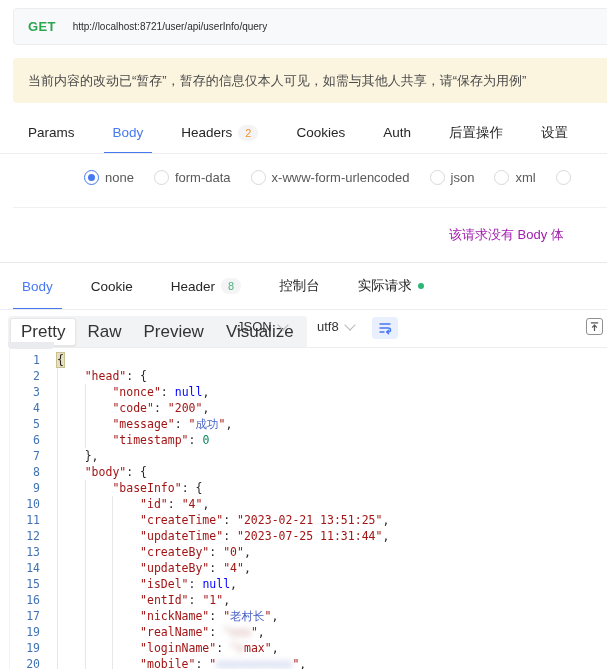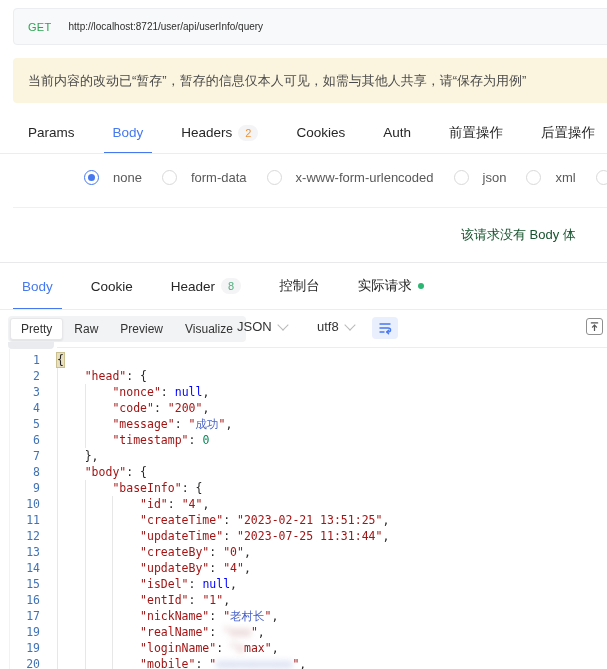--- a/index.html
+++ b/index.html
@@ -5,56 +5,56 @@
   html,body{margin:0;padding:0;}
   body{
     width:607px;height:669px;position:relative;overflow:hidden;background:#fff;
     font-family:"Liberation Sans","DejaVu Sans",sans-serif;color:#262626;
     -webkit-font-smoothing:antialiased;
   }
   
   .url-bar{position:absolute;left:13px;top:8px;width:600px;height:37px;
     background:#f8f9fa;border:1px solid #ebedf0;border-radius:4px;
     display:flex;align-items:center;padding:0 14px;box-sizing:border-box;}
-  .method{color:var(--method-green);font-weight:400;font-size:11px;letter-spacing:.3px;}
+  .method{color:var(--method-green);font-weight:700;font-size:13px;letter-spacing:.3px;}
   .url-text{margin-left:17px;font-size:10px;color:#2d2d2d;}
   
   .notice{position:absolute;left:13px;top:58px;width:600px;height:45px;
     background:#fbf5df;border-radius:4px;display:flex;align-items:center;
     padding:0 15px;box-sizing:border-box;font-size:13px;color:#4a4a4a;}
   
   .req-tabs{position:absolute;left:0;top:112px;right:0;height:41px;
     border-bottom:1px solid #ebedf0;display:flex;align-items:stretch;
     padding-left:28px;gap:38px;white-space:nowrap;overflow:hidden;}
   .tab{position:relative;display:flex;align-items:center;font-size:13.5px;color:#262626;cursor:pointer;}
   .tab.active{color:var(--accent-blue);}
   .tab.active::after{content:"";position:absolute;left:-9px;right:-9px;bottom:-1px;height:2px;background:var(--accent-blue);}
   .badge{margin-left:6px;background:#f4f4f6;border-radius:9px;font-size:11px;padding:1px 7px;line-height:14px;}
   .tab-dot{width:6px;height:6px;border-radius:50%;margin-left:6px;display:inline-block;}
   
   .radio-row{position:absolute;left:0;top:156px;width:660px;height:42px;
     display:flex;align-items:center;padding-left:84px;gap:20px;box-sizing:border-box;
     font-size:13px;color:#595959;white-space:nowrap;}
-  .radio-opt{display:flex;align-items:center;gap:14px;cursor:pointer;}
+  .radio-opt{display:flex;align-items:center;gap:6px;cursor:pointer;}
   .radio-circle{width:15px;height:15px;border-radius:50%;border:1px solid #d9d9d9;background:#fff;
     display:flex;align-items:center;justify-content:center;box-sizing:border-box;flex:none;}
   .radio-opt.selected .radio-circle{border-color:var(--accent-blue);}
   .radio-opt.selected .radio-circle::after{content:"";width:7px;height:7px;border-radius:50%;background:var(--accent-blue);}
   
   .empty-panel{position:absolute;left:13px;top:207px;width:594px;height:55px;border-top:1px solid #f0f0f2;}
-  .empty-text{position:absolute;left:448px;top:18px;font-size:13px;color:#14532d;}
+  .empty-text{position:absolute;left:436px;top:18px;font-size:13px;color:#a21caf;}
   .splitter{position:absolute;left:0;top:262px;width:100%;height:1px;background:#e9e9ec;}
   
   .resp-tabs{position:absolute;left:0;top:263px;right:0;height:46px;
     border-bottom:1px solid #ebedf0;display:flex;align-items:stretch;
     padding-left:22px;gap:38px;white-space:nowrap;overflow:hidden;}
   
   .toolbar{position:absolute;left:0;top:313px;right:0;height:34px;}
   .seg{position:absolute;left:8px;top:3px;background:#f2f3f5;border-radius:4px;padding:2px;display:flex;}
-  .seg-item{padding:3px 10px;font-size:12px;color:#333;border-radius:3px;border:1px solid transparent;cursor:pointer;}
+  .seg-item{padding:3px 10px;font-size:17px;color:#333;border-radius:3px;border:1px solid transparent;cursor:pointer;}
   .seg-item.active{background:#fff;border-color:#e7e7ea;box-shadow:0 1px 2px rgba(0,0,0,.08);}
   .dd{position:absolute;top:6px;display:flex;align-items:center;gap:7px;font-size:13px;color:#333;cursor:pointer;}
   .dd-json{left:237px;}
   .dd-utf8{left:317px;}
   .chev{width:7px;height:7px;border-right:1.5px solid #b9b9b9;border-bottom:1.5px solid #b9b9b9;
     transform:rotate(45deg);margin-top:-4px;display:inline-block;}
   .wrap-btn{position:absolute;left:372px;top:4px;width:26px;height:22px;background:#e9effd;border-radius:4px;
     display:flex;align-items:center;justify-content:center;cursor:pointer;}
   .corner-btn{position:absolute;left:586px;top:5px;width:17px;height:17px;border:1px solid #8f8f8f;border-radius:3px;
     display:flex;align-items:center;justify-content:center;box-sizing:border-box;cursor:pointer;}
@@ -100,23 +100,20 @@
       <span class="tab-label">Headers</span>
       <span class="badge" style="color: rgb(239, 145, 52);">2</span>
     </div>
     <div class="tab">
       <span class="tab-label">Cookies</span>
     </div>
     <div class="tab">
       <span class="tab-label">Auth</span>
     </div>
     <div class="tab">
-      <span class="tab-label">前置操作</span>
-    </div>
-    <div class="tab">
       <span class="tab-label">后置操作</span>
     </div>
     <div class="tab">
       <span class="tab-label">设置</span>
     </div>
   </div>
 
 <div class="radio-row" id="radio-row">
     <label class="radio-opt selected">
       <span class="radio-circle"></span>

